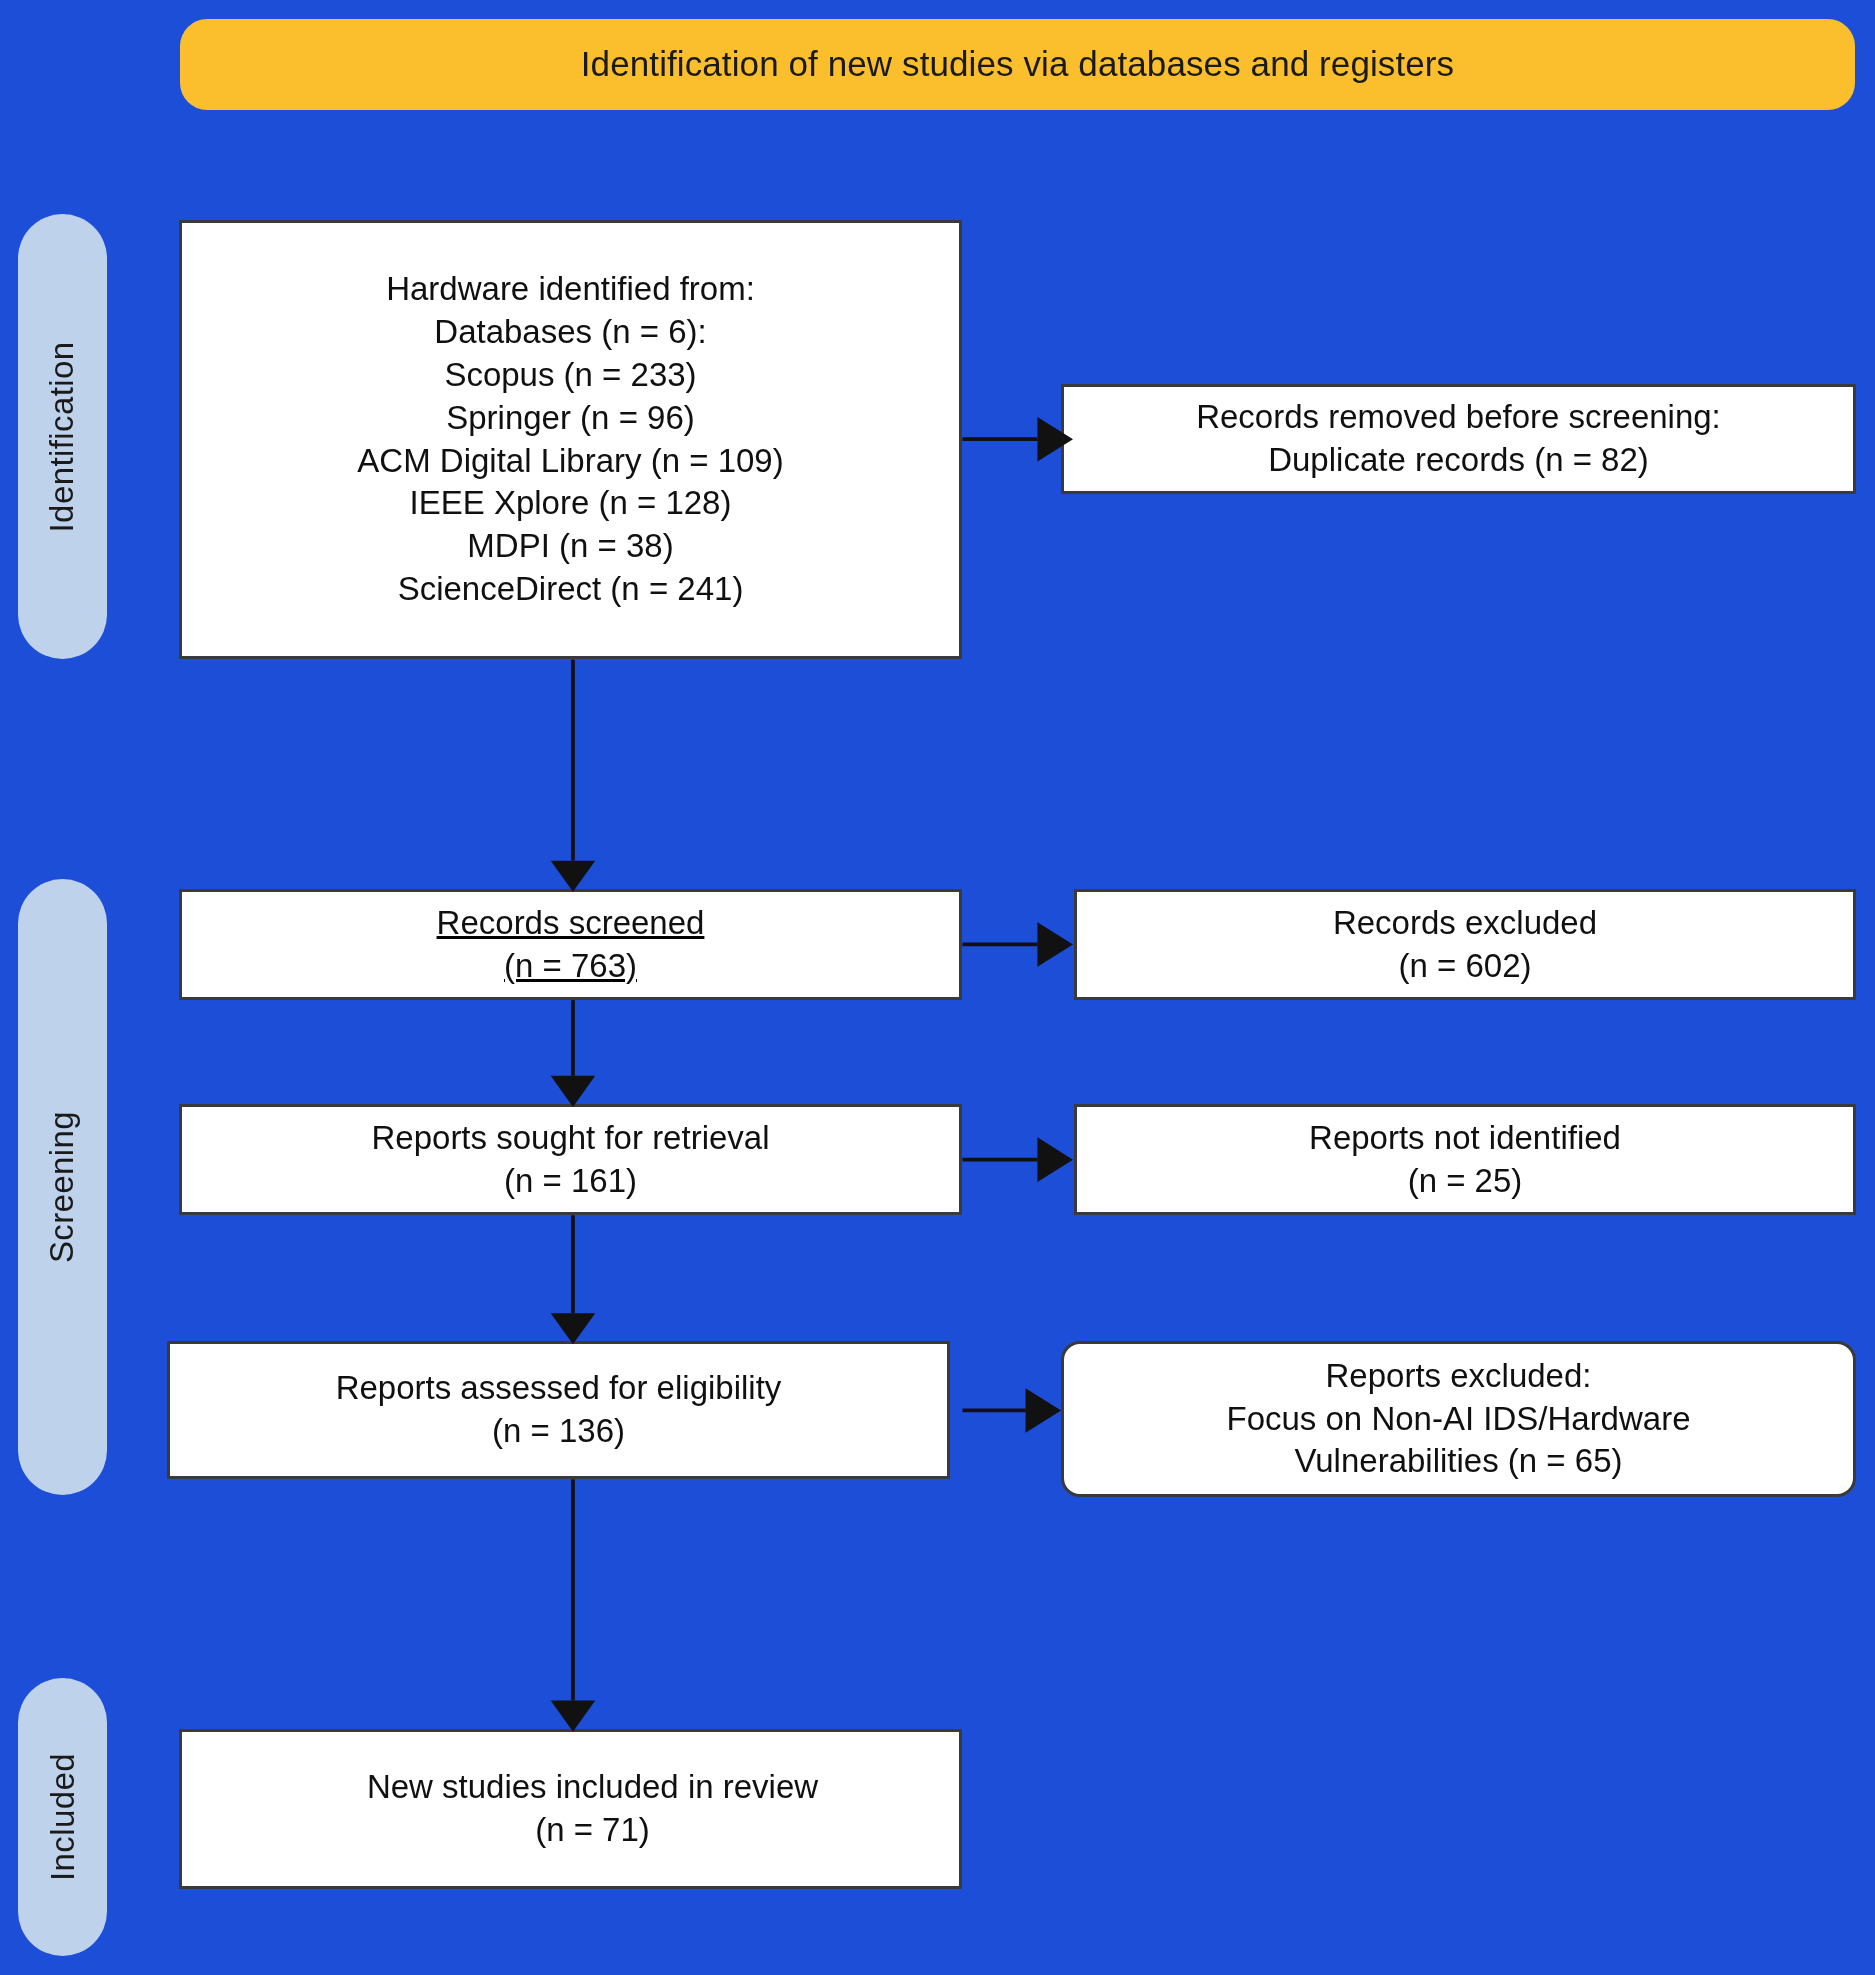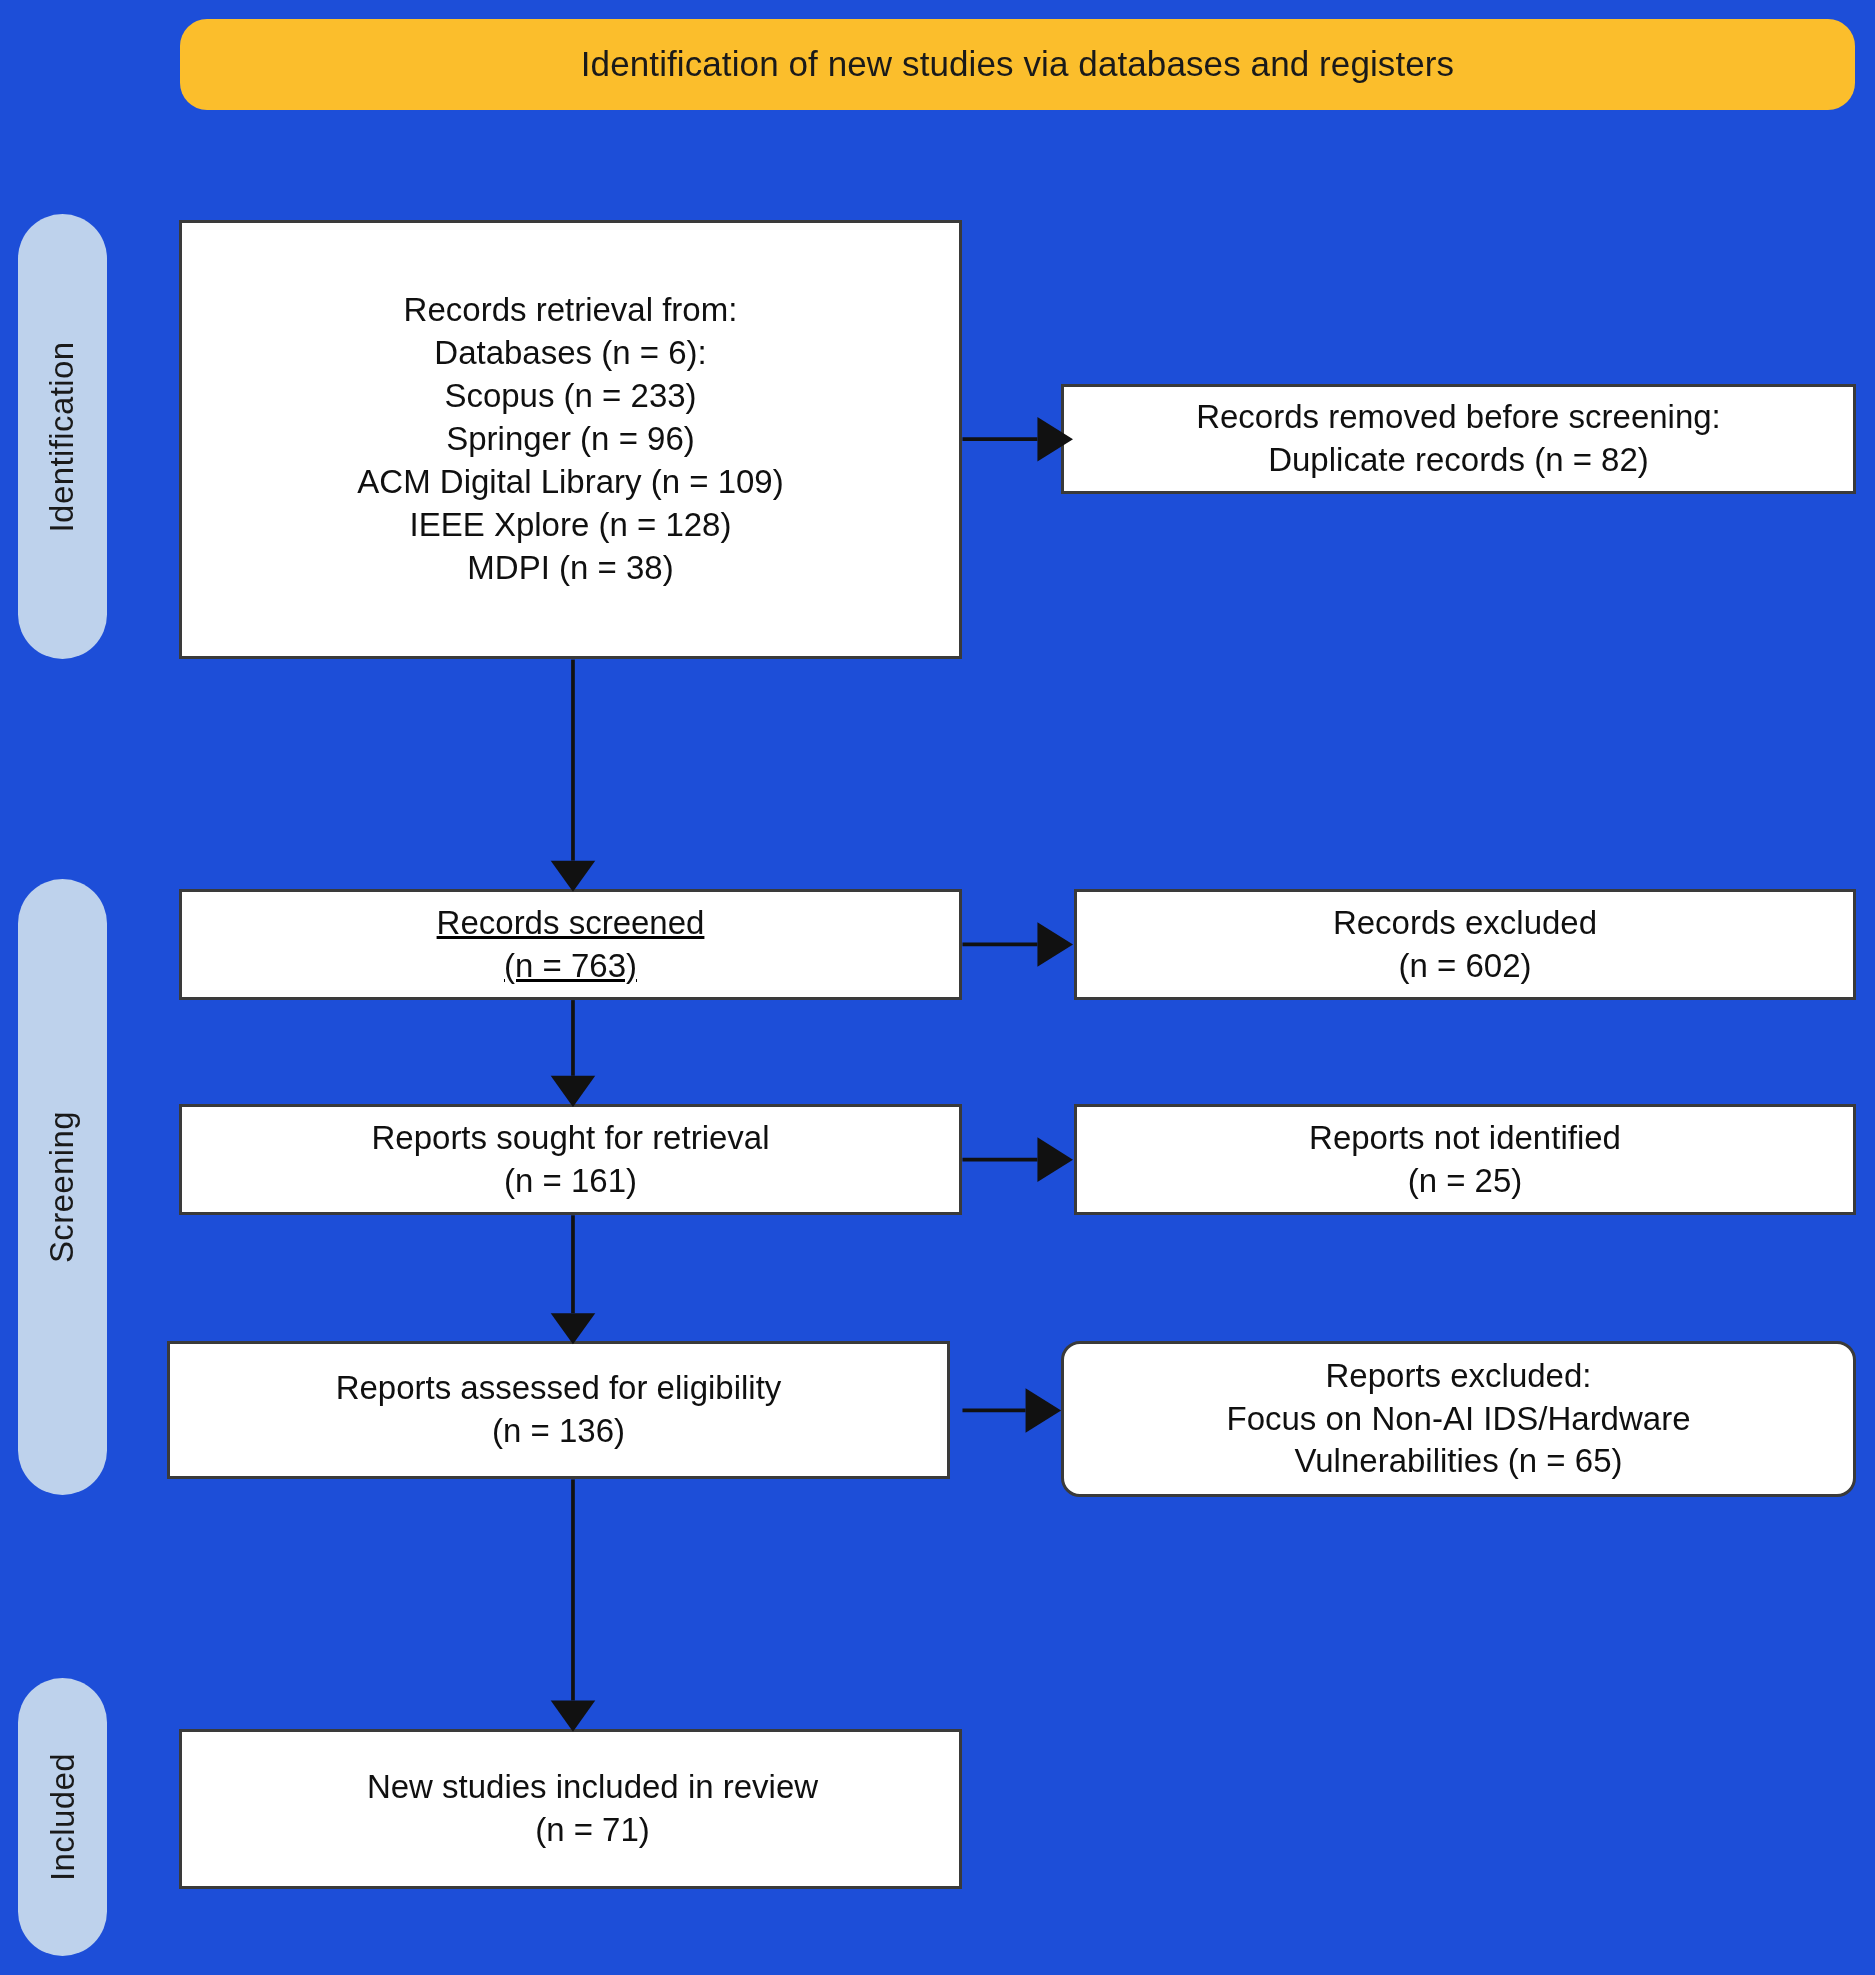--- a/index.html
+++ b/index.html
@@ -117,27 +117,28 @@
   </div>
   <div class="phase-pill" id="pill-screening" style="background: rgb(190, 210, 236);">
     <span class="phase-label">Screening</span>
   </div>
   <div class="phase-pill" id="pill-included" style="background: rgb(190, 210, 236);">
     <span class="phase-label">Included</span>
   </div>
 
   <div class="flow-box" id="box-identified">
     <div class="box-text">
-        <span class="line">Records retrieval from:</span>
+        <span class="line">Hardware identified from:</span>
         <span class="line">Databases (n = 6):</span>
         <span class="line">Scopus (n = 233)</span>
         <span class="line">Springer (n = 96)</span>
         <span class="line">ACM Digital Library (n = 109)</span>
         <span class="line">IEEE Xplore (n = 128)</span>
         <span class="line">MDPI (n = 38)</span>
+        <span class="line">ScienceDirect (n = 241)</span>
       </div>
   </div>
 
   <div class="flow-box" id="box-removed">
     <div class="box-text">
         <span class="line">Records removed before screening:</span>
         <span class="line">Duplicate records (n = 82)</span>
       </div>
   </div>
 

